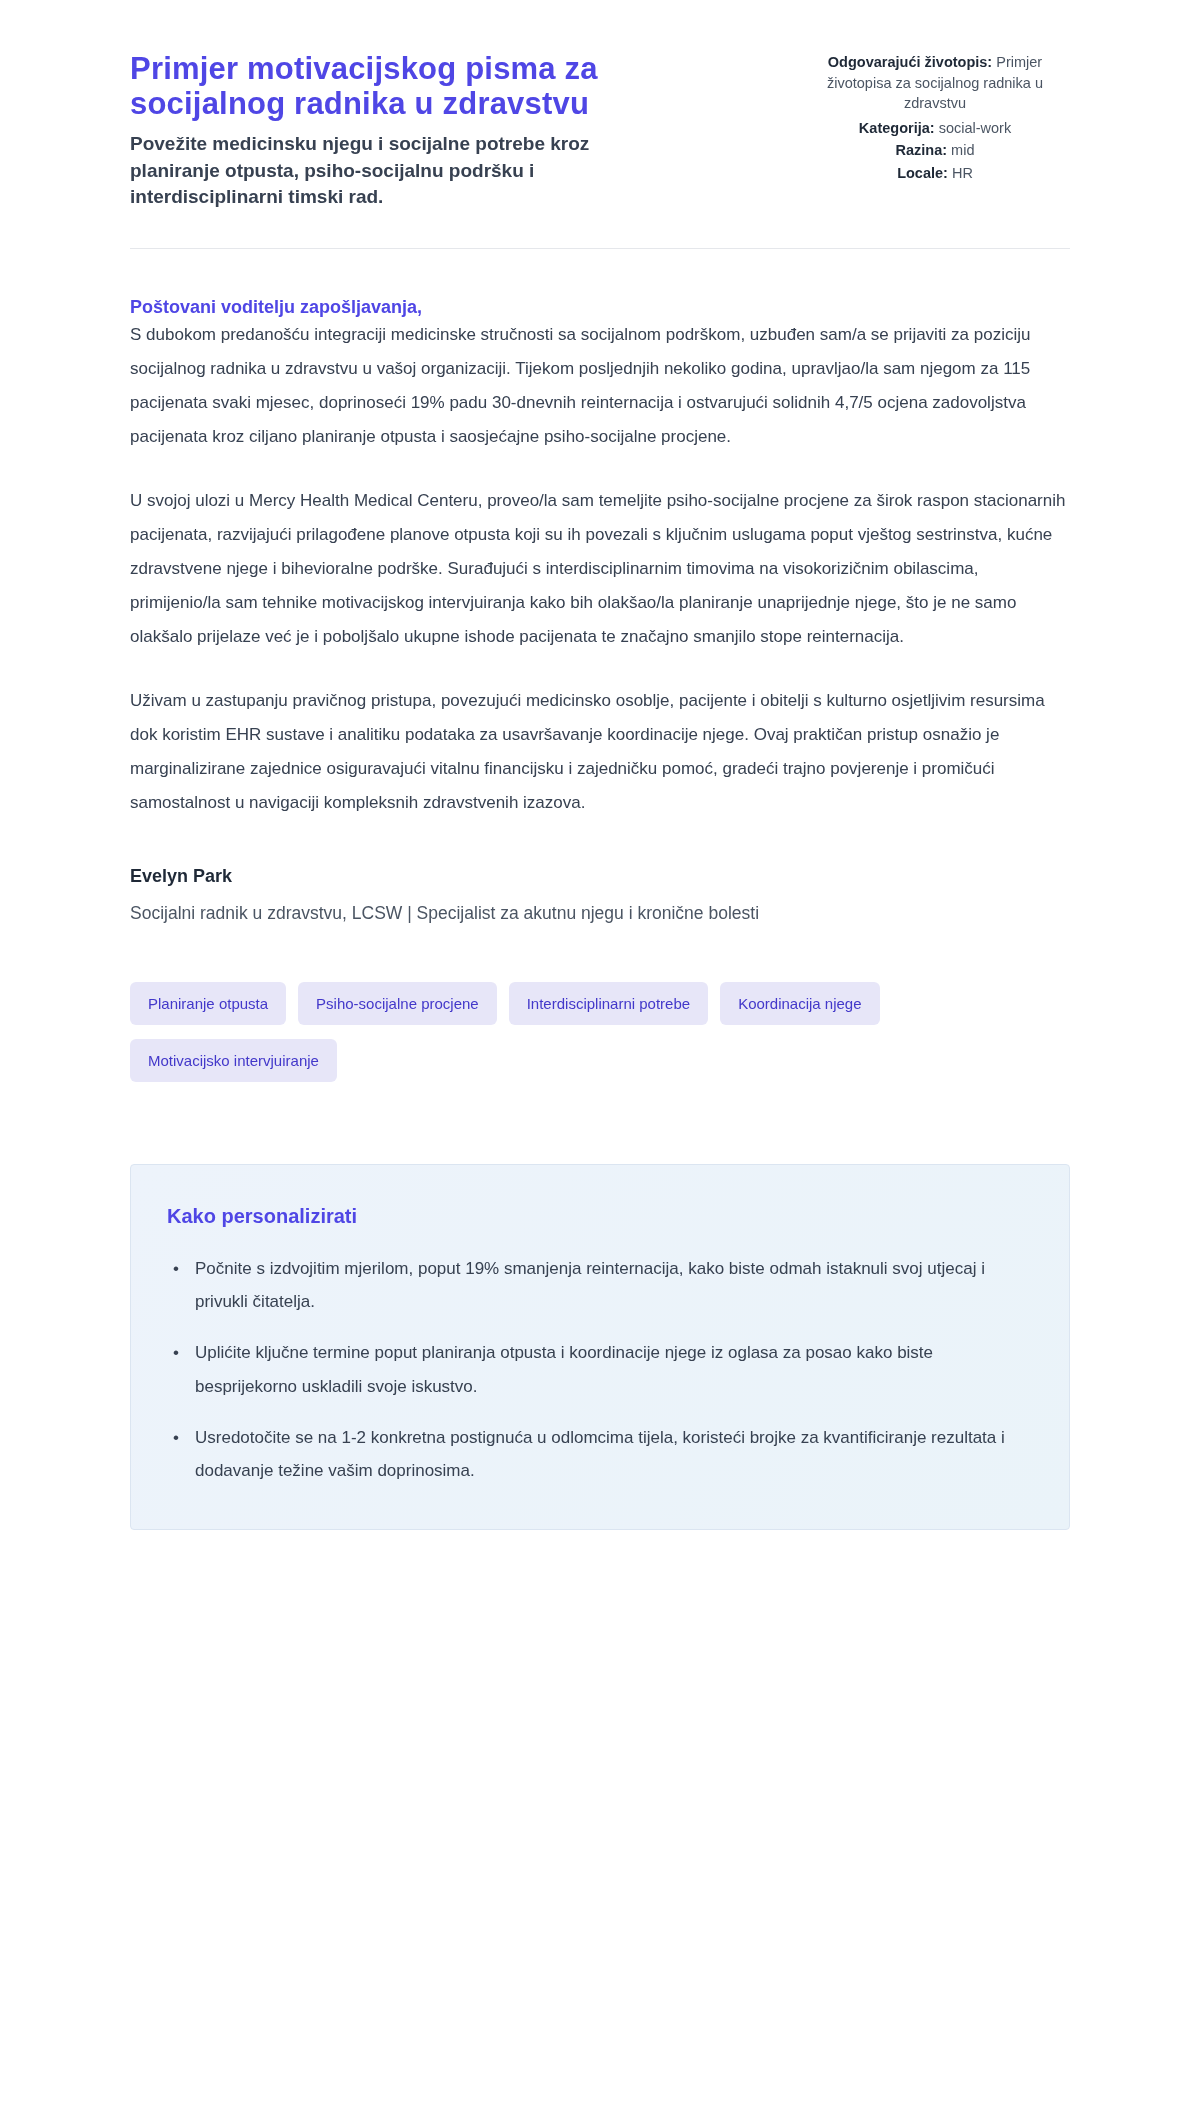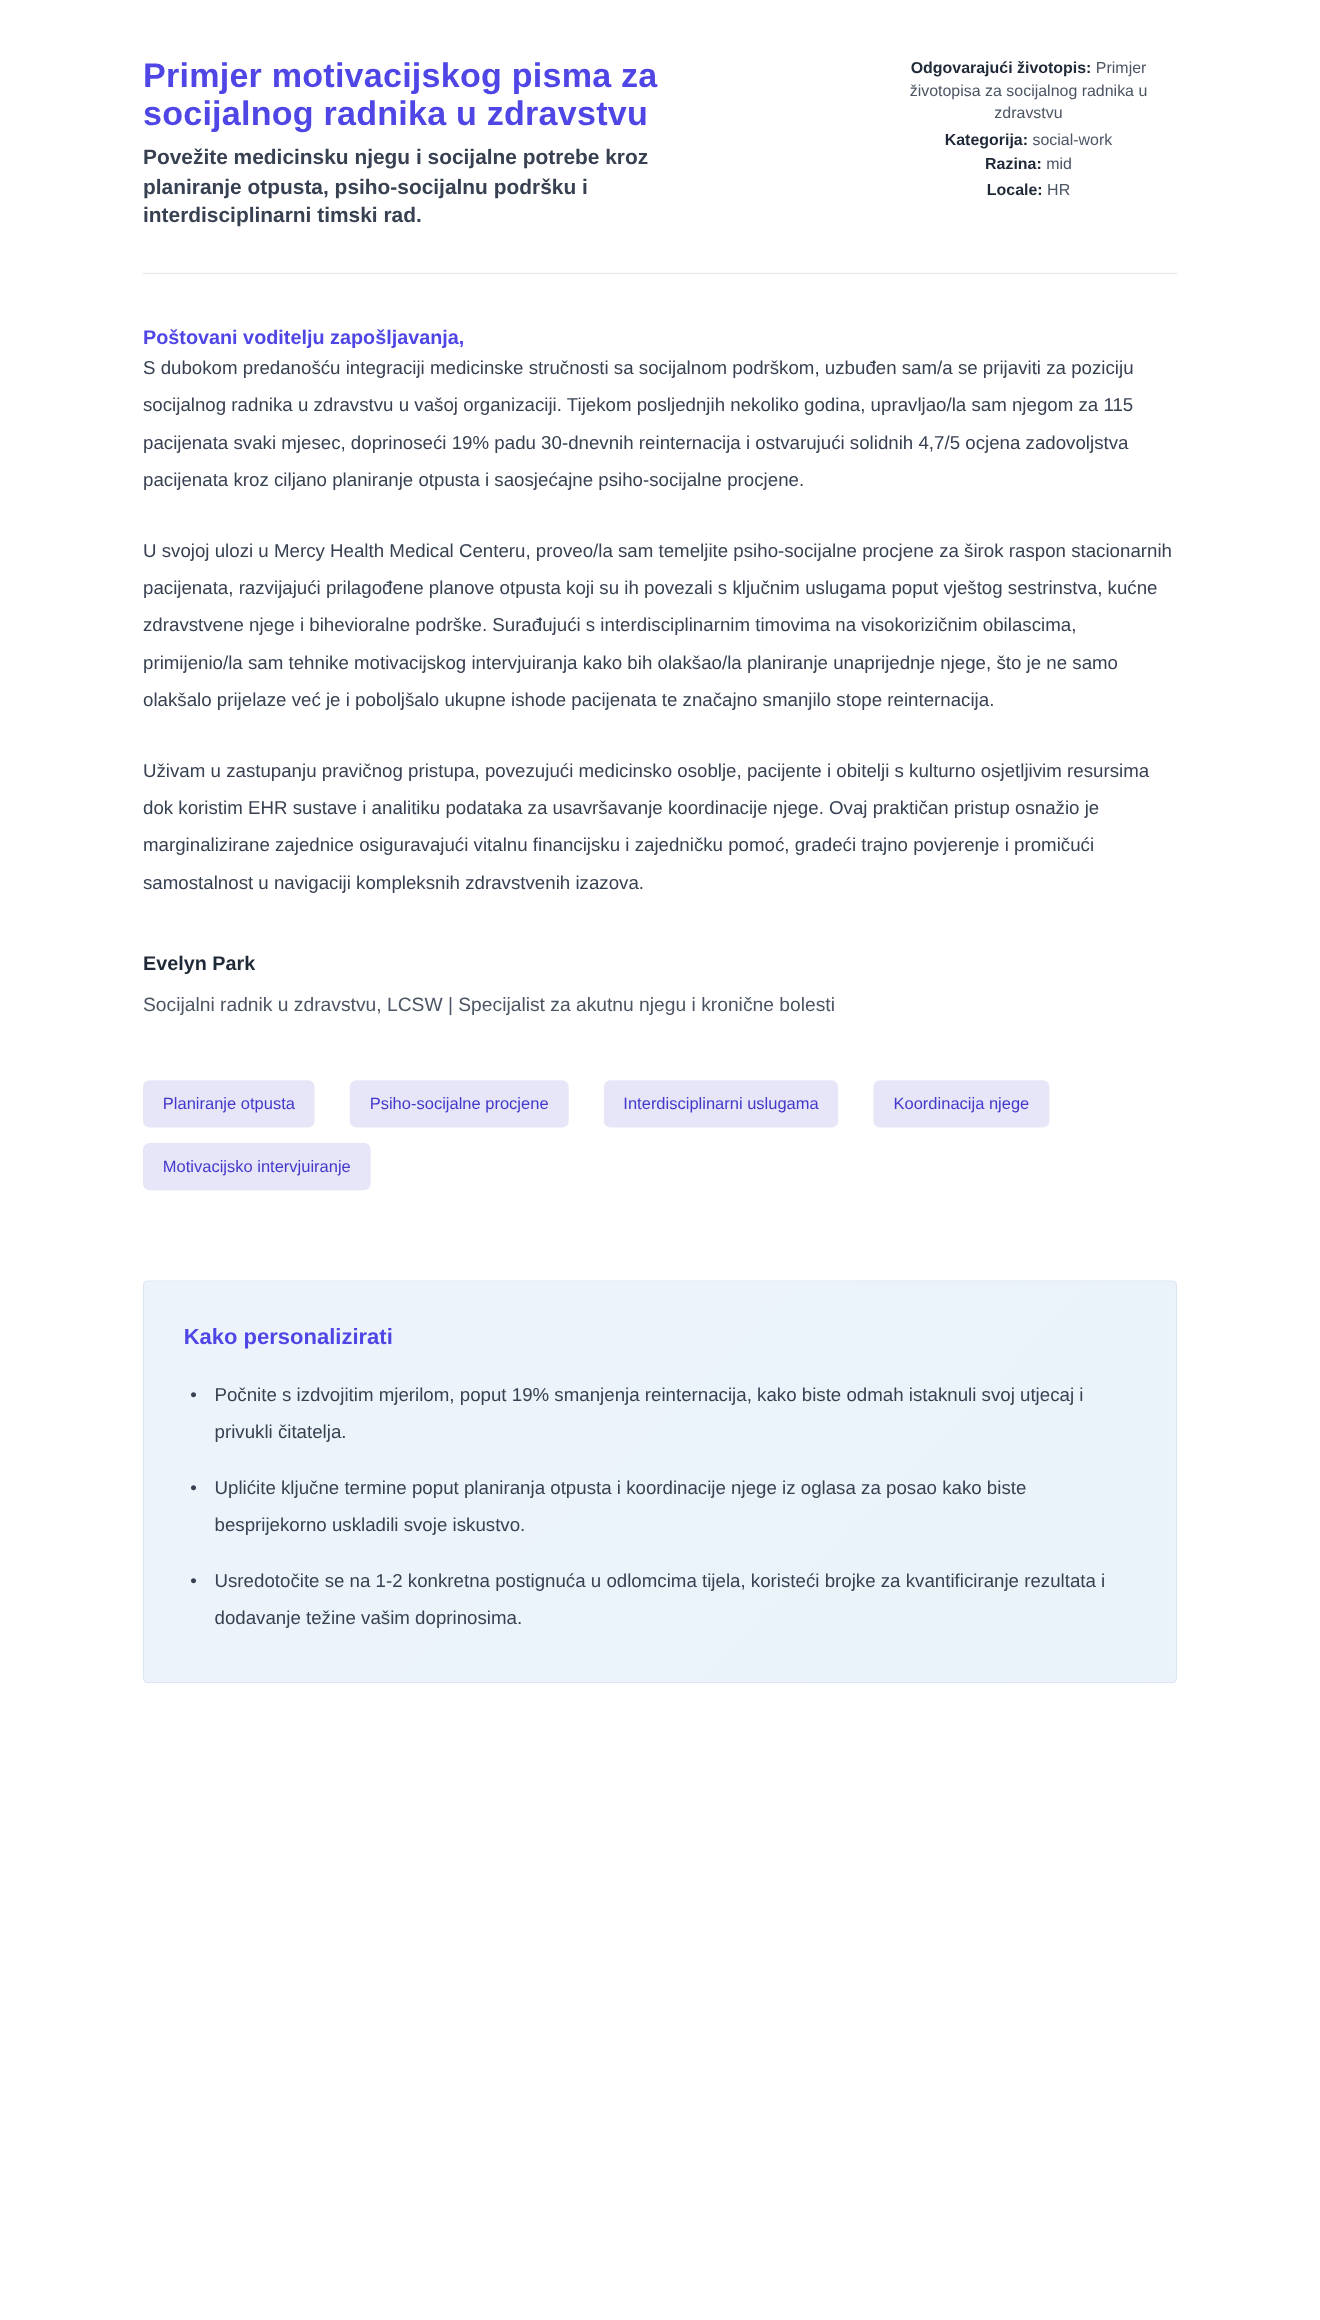--- a/index.html
+++ b/index.html
@@ -75,21 +75,21 @@
   .signature-title {
     margin-top: 16px;
     font-size: 17.5px;
     color: #4b5563;
   }
   
   .tags {
     margin-top: 58px;
     display: flex;
     flex-wrap: wrap;
-    gap: 14px 32px;
+    gap: 14px 12px;
     max-width: 1040px;
   }
   .tag-chip {
     display: inline-block;
     background: #e7e6f8;
     color: #4338ca;
     font-size: 15px;
     line-height: 1;
     padding: 14px 18px;
     border-radius: 6px;
@@ -173,21 +173,21 @@
 
     <div class="signature">
       <div class="signature-name">Evelyn Park</div>
       <div class="signature-title">Socijalni radnik u zdravstvu, LCSW | Specijalist za akutnu njegu i kronične bolesti</div>
     </div>
   </div>
 
   <div class="tags">
     <span class="tag-chip">Planiranje otpusta</span>
     <span class="tag-chip">Psiho-socijalne procjene</span>
-    <span class="tag-chip">Interdisciplinarni uslugama</span>
+    <span class="tag-chip">Interdisciplinarni potrebe</span>
     <span class="tag-chip">Koordinacija njege</span>
     <span class="tag-chip">Motivacijsko intervjuiranje</span>
   </div>
 
   <div class="tips-box">
     <div class="tips-heading">Kako personalizirati</div>
     <ul class="tips-list">
       <li>Počnite s izdvojitim mjerilom, poput 19% smanjenja reinternacija, kako biste odmah istaknuli svoj utjecaj i privukli čitatelja.</li>
       <li>Uplićite ključne termine poput planiranja otpusta i koordinacije njege iz oglasa za posao kako biste besprijekorno uskladili svoje iskustvo.</li>
       <li>Usredotočite se na 1-2 konkretna postignuća u odlomcima tijela, koristeći brojke za kvantificiranje rezultata i dodavanje težine vašim doprinosima.</li>

